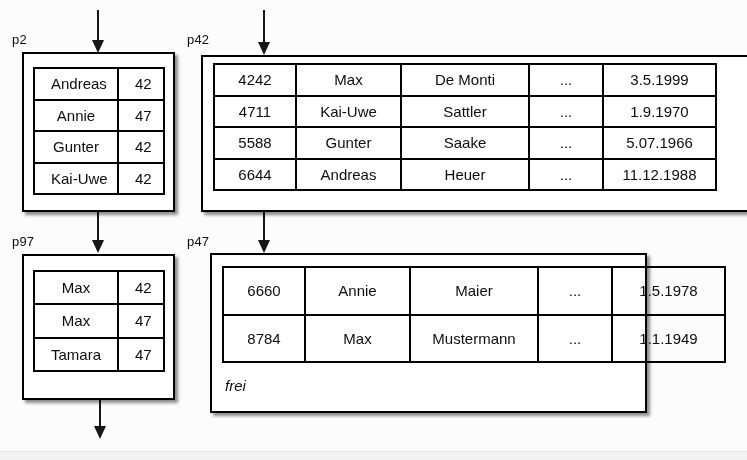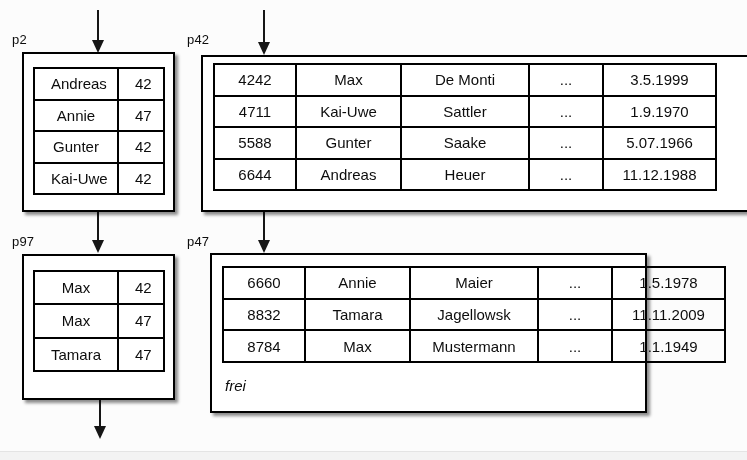--- a/index.html
+++ b/index.html
@@ -176,27 +176,20 @@
         </colgroup>
       <tbody>
           <tr>
         <td>6660</td>
         <td>Annie</td>
         <td>Maier</td>
         <td>...</td>
         <td>1.5.1978</td>
       </tr>
       <tr>
-        <td>8832</td>
-        <td>Tamara</td>
-        <td>Jagellowsk</td>
-        <td>...</td>
-        <td>11.11.2009</td>
-      </tr>
-      <tr>
         <td>8784</td>
         <td>Max</td>
         <td>Mustermann</td>
         <td>...</td>
         <td>1.1.1949</td>
       </tr>
     </tbody>
       </table>
     <div class="frei" style="left:13px;top:122px;">frei</div>
   </div>

